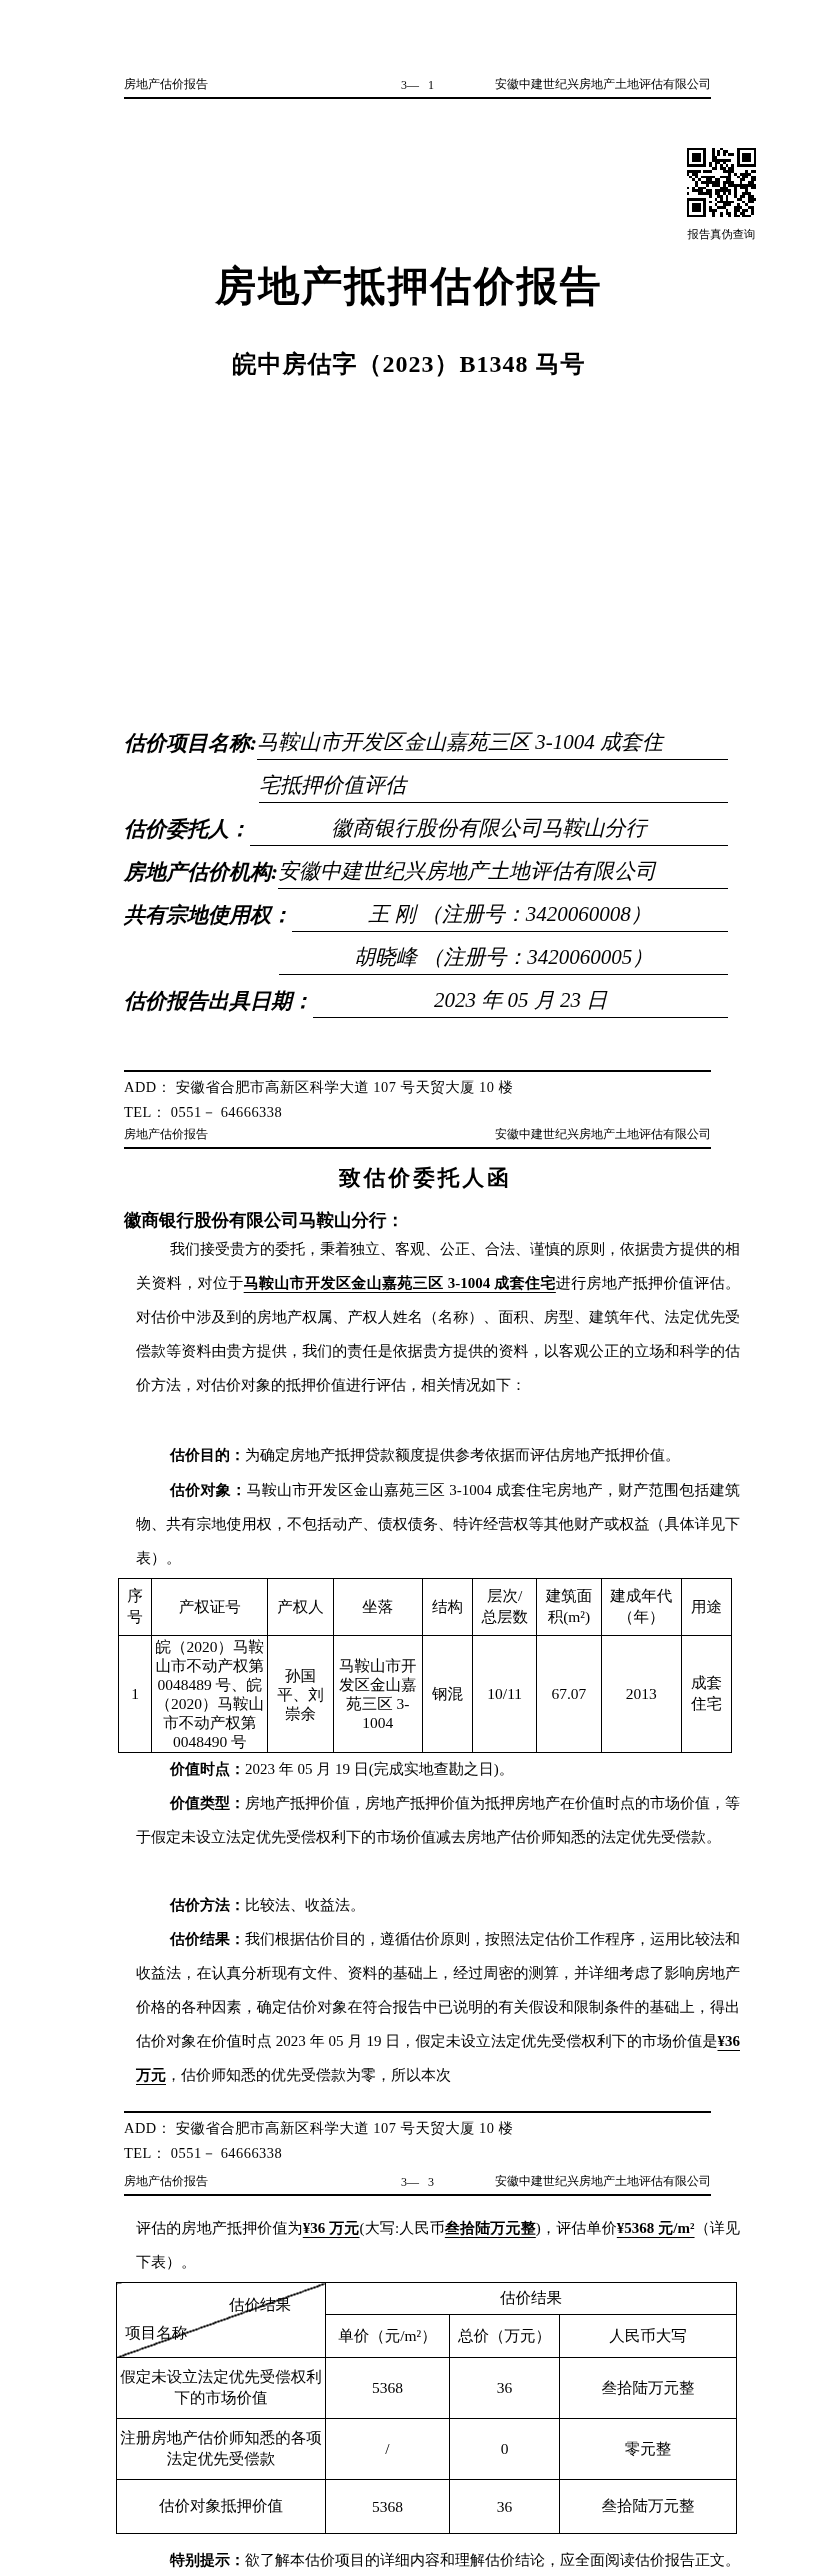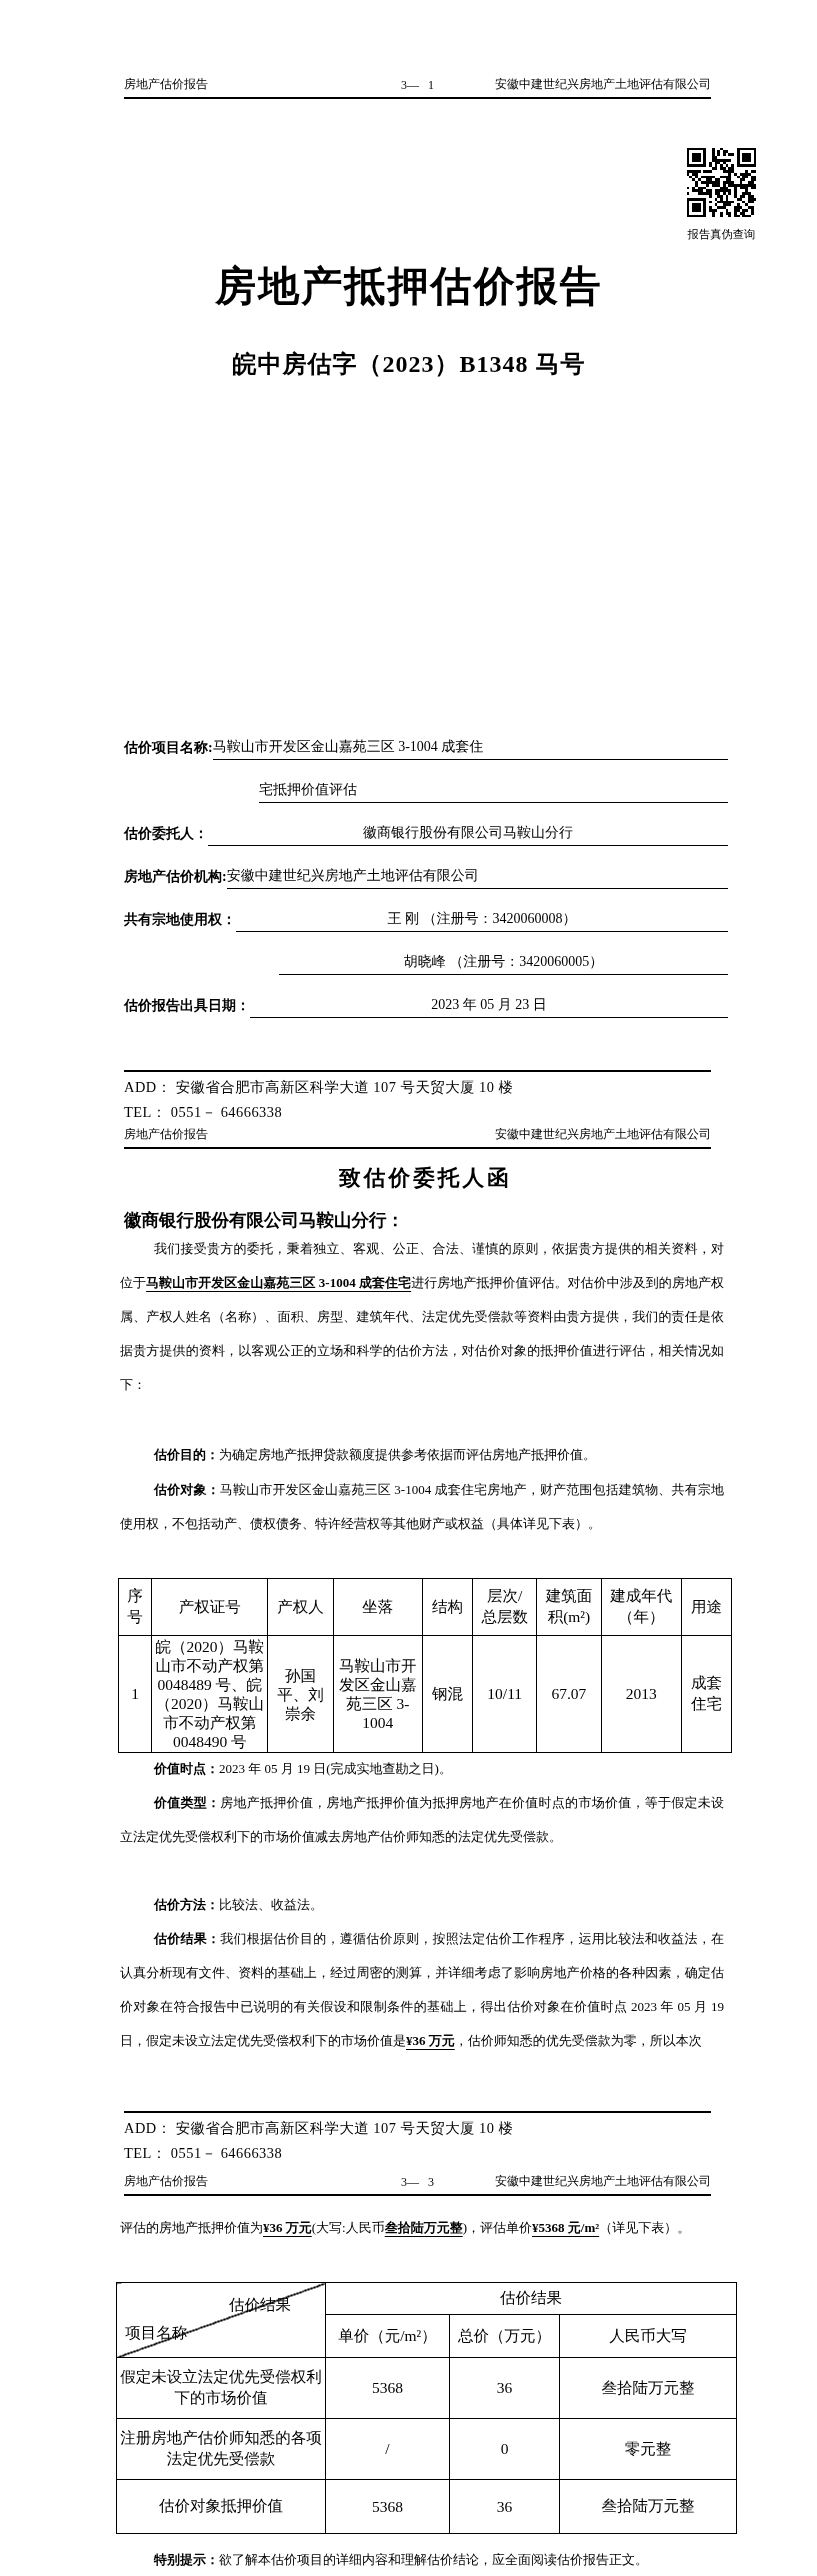--- a/index.html
+++ b/index.html
@@ -24,32 +24,32 @@
     position:absolute;left:124px;width:587px;
     border-top:2.6px solid #000;
     font-size:14.4px;
   }
   .ftr-line{margin-top:6.2px;letter-spacing:0.5px;white-space:pre;}
   
   .cover-title{position:absolute;left:0;width:818px;text-align:center;
     font-size:41px;font-weight:bold;letter-spacing:2.1px;}
   .doc-number{position:absolute;left:0;width:818px;text-align:center;
     font-size:24px;font-weight:bold;letter-spacing:1px;}
-  .fields{position:absolute;left:124px;width:604px;font-size:14px;}
+  .fields{position:absolute;left:124px;width:604px;font-size:21px;font-style:italic;}
   .frow{display:flex;align-items:flex-end;height:43px;}
   .flabel{font-weight:bold;white-space:nowrap;padding-bottom:3.1px;}
   .fspacer{flex:0 0 auto;}
   .fval{flex:1;border-bottom:1.5px solid #000;padding-bottom:3.1px;white-space:nowrap;}
   .fval.center{text-align:center;}
   
   .h2title{position:absolute;left:124px;width:603px;text-align:center;
     font-size:21.6px;font-weight:bold;letter-spacing:3.1px;}
   .addressee{position:absolute;left:124px;font-size:17.5px;font-weight:bold;}
-  .para{position:absolute;left:120px;width:604px;
-    font-size:13px;line-height:34px;text-align:justify;text-justify:inter-ideograph;}
+  .para{position:absolute;left:136px;width:604px;
+    font-size:15px;line-height:34px;text-align:justify;text-justify:inter-ideograph;}
   .indent{text-indent:34px;}
   .blabel{font-weight:bold;}
   .em{font-weight:bold;text-decoration:underline;text-underline-offset:3.6px;text-decoration-thickness:1px;}
   
   table{border-collapse:collapse;table-layout:fixed;}
   .rtable{position:absolute;font-size:15.5px;}
   .rtable td,.rtable th{border:1px solid #000;text-align:center;vertical-align:middle;
     padding:1px 3.1px;font-weight:normal;overflow:hidden;}
   .pre{white-space:pre-line;}
   .lh36{line-height:19px;}

